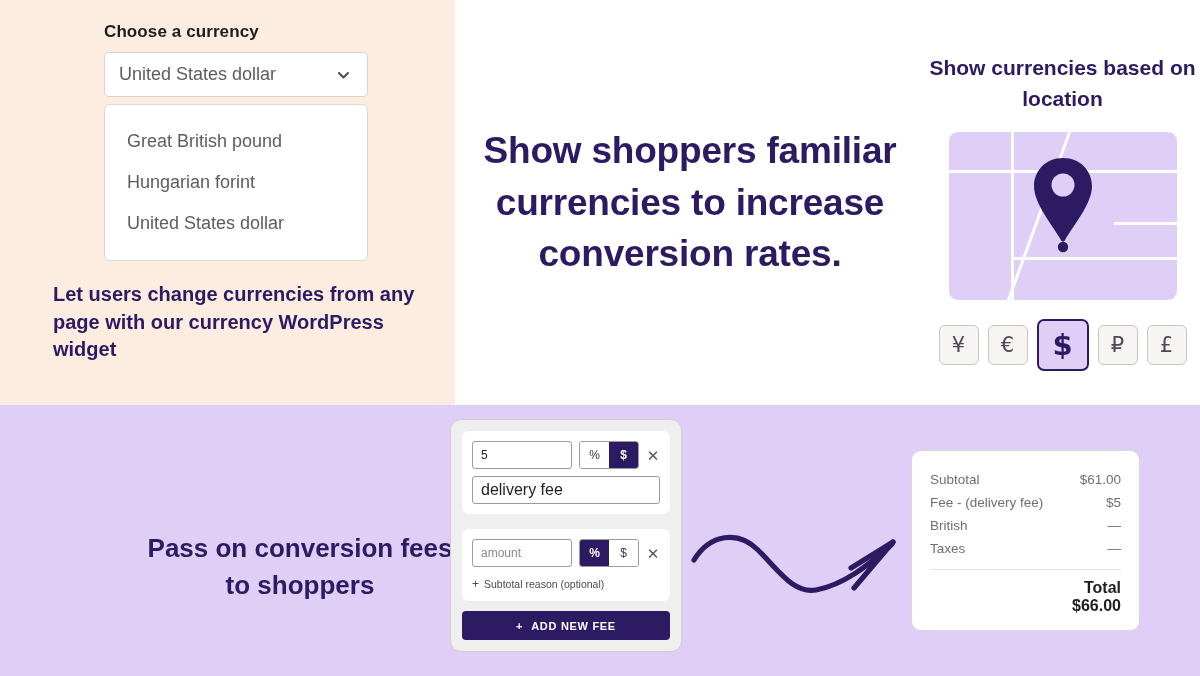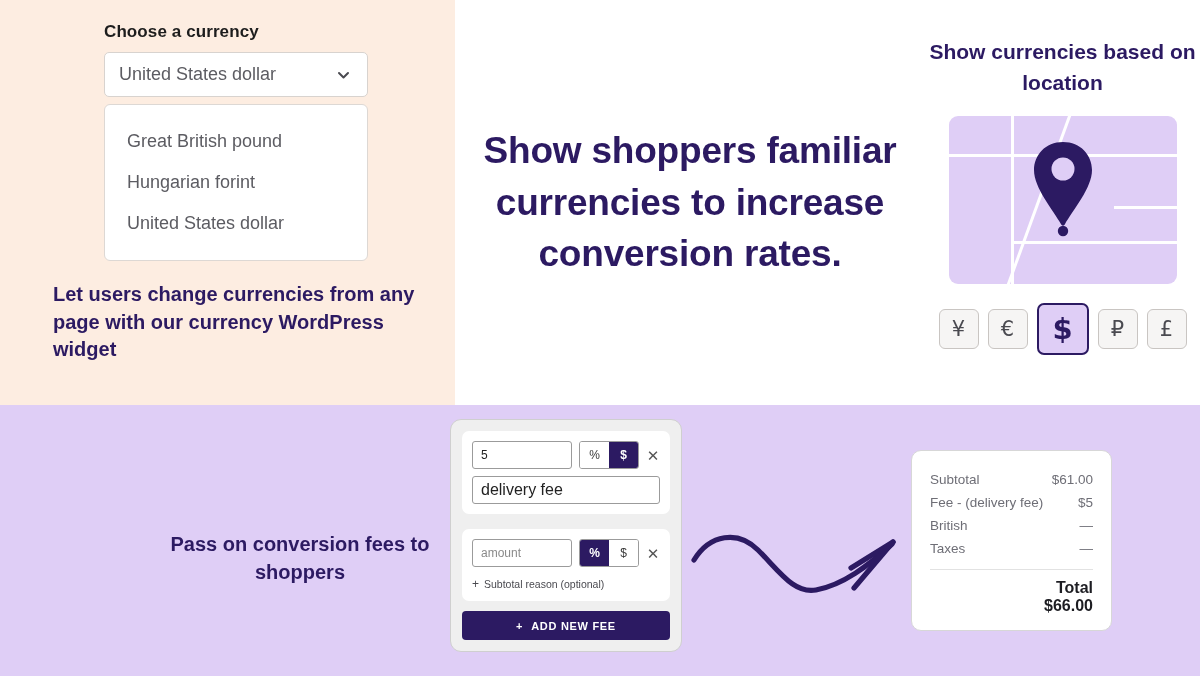--- a/index.html
+++ b/index.html
@@ -123,21 +123,21 @@
     font-weight: 700;
     color: #2C1A62;
     letter-spacing: -0.2px;
   }
 
   
   .q3 {
     position: absolute;
     left: 925px; top: 0;
     width: 275px; height: 405px;
-    padding-top: 36px;
+    padding-top: 52px;
     display: flex;
     flex-direction: column;
     align-items: center;
   }
   .q3-title {
     width: 290px;
     text-align: center;
     font-size: 21px;
     line-height: 1.48;
     font-weight: 700;
@@ -198,21 +198,21 @@
     font-size: 29px;
     font-weight: 700;
   }
 
   
   .q4-caption {
     position: absolute;
     left: 140px; top: 530px;
     width: 320px;
     text-align: center;
-    font-size: 20px;
+    font-size: 26px;
     line-height: 1.42;
     font-weight: 700;
     color: #2C1A62;
   }
 
   
   .fee-card {
     position: absolute;
     left: 450px; top: 419px;
     width: 232px;
@@ -317,21 +317,21 @@
     position: absolute;
     left: 688px; top: 528px;
     width: 215px; height: 90px;
   }
   .arrow svg { display: block; }
 
   
   .receipt {
     position: absolute;
     left: 911px; top: 450px;
-    width: 201px;
+    width: 229px;
     background: #ffffff;
     border: 1px solid #d7d7d7;
     border-radius: 10px;
     padding: 17px 18px 15px 18px;
   }
   .rcpt-row {
     display: flex;
     justify-content: space-between;
     align-items: baseline;
     font-size: 13.5px;

